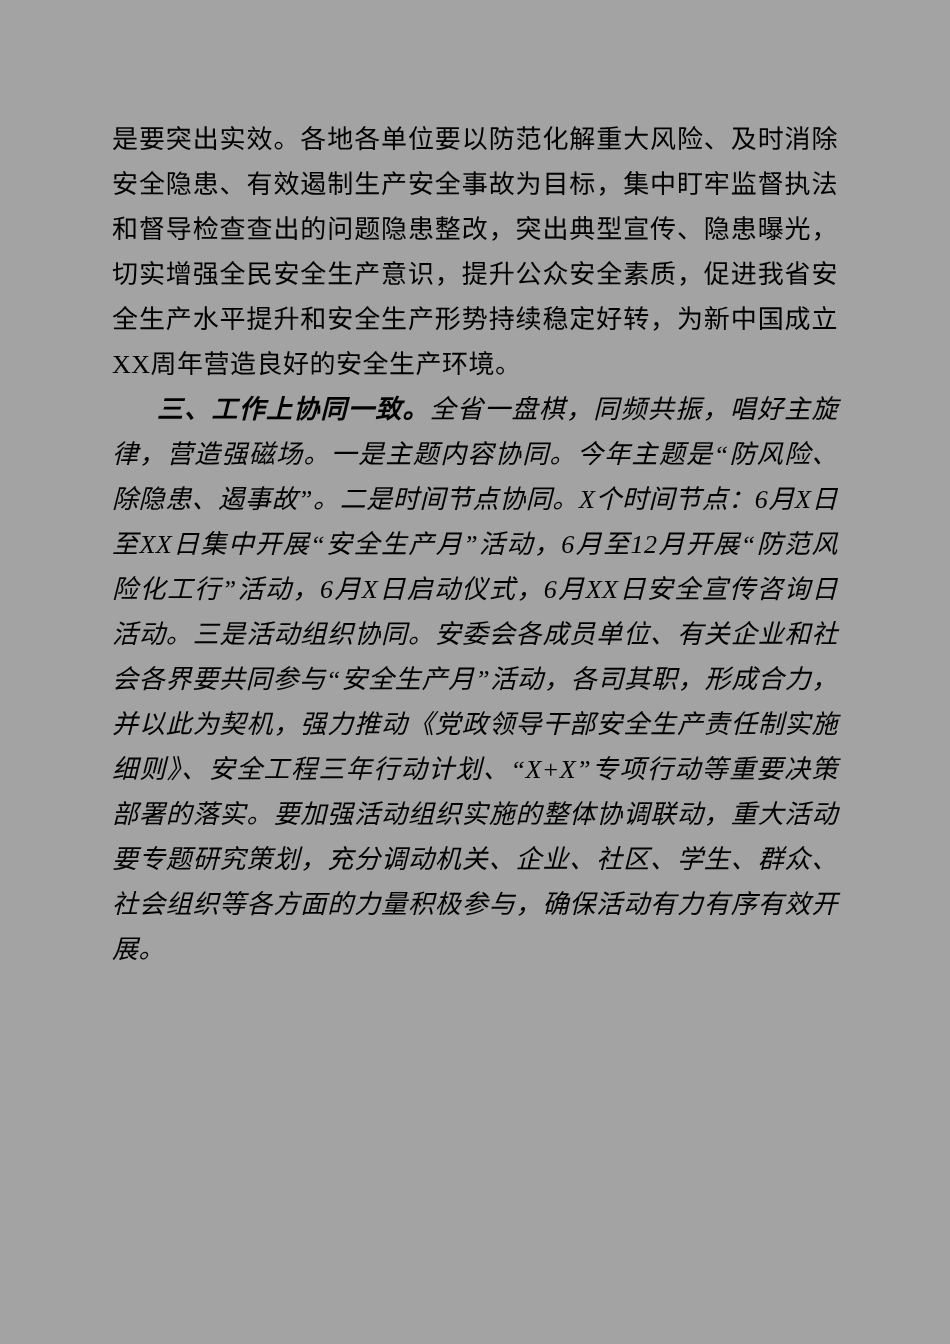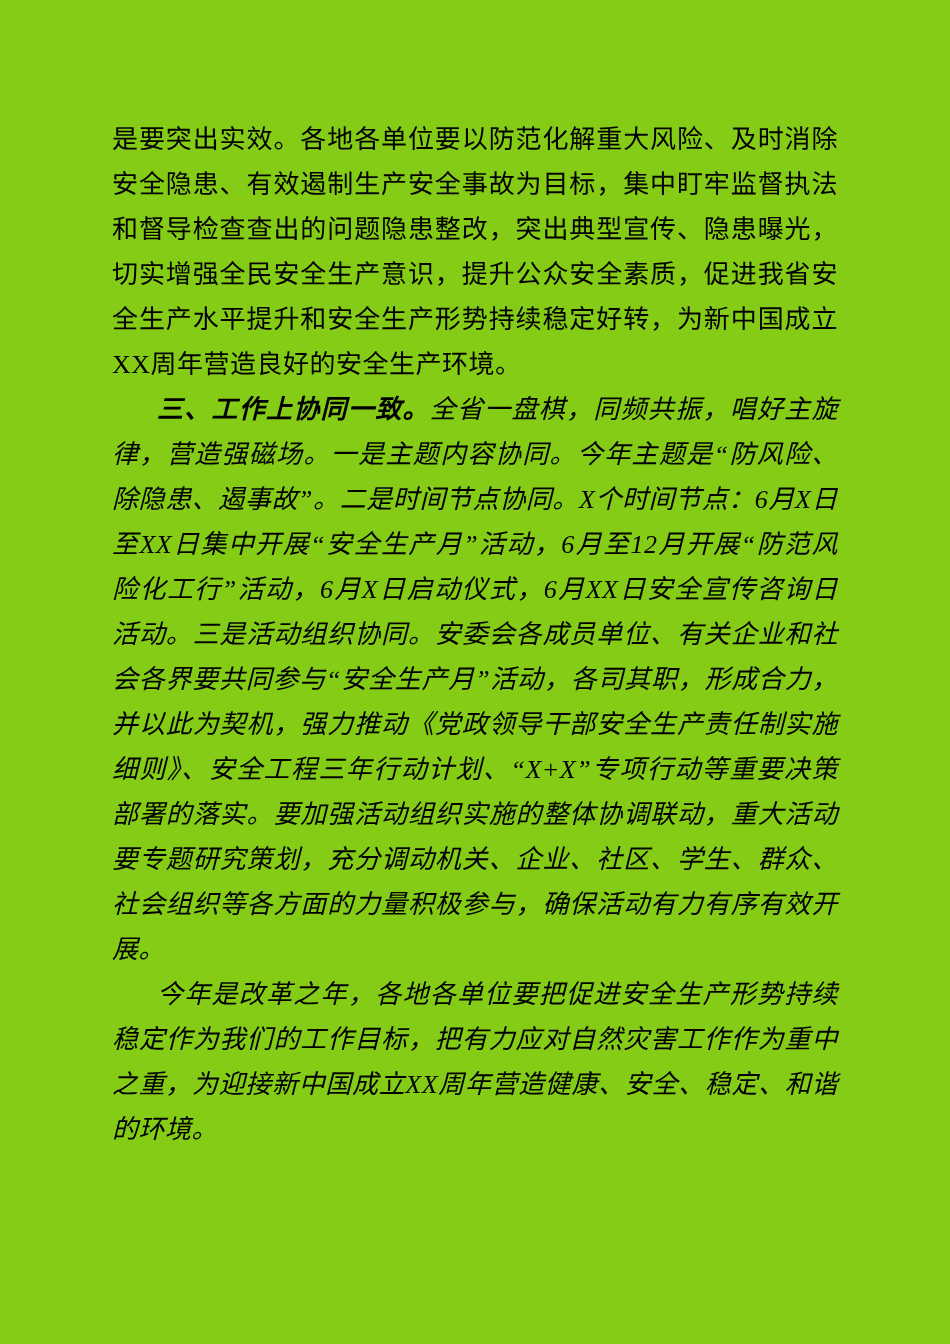--- a/index.html
+++ b/index.html
@@ -4,21 +4,21 @@
 <style>
   html, body {
     margin: 0;
     padding: 0;
     background: #ffffff;
   }
   .page {
     position: relative;
     width: 950px;
     height: 1344px;
-    background: #84cc16;
+    background: #a3a3a3;
     overflow: hidden;
   }
   .text-block {
     position: absolute;
     left: 112px;
     top: 117px;
     width: 726px;
     font-family: "Liberation Serif", "DejaVu Serif", serif;
     font-size: 26px;
     line-height: 45px;
@@ -42,16 +42,15 @@
 </head>
 <body>
 
 <div class="page">
   <div class="text-block">
 
     <p class="para-continuation">是要突出实效。各地各单位要以防范化解重大风险、及时消除安全隐患、有效遏制生产安全事故为目标，集中盯牢监督执法和督导检查查出的问题隐患整改，突出典型宣传、隐患曝光，切实增强全民安全生产意识，提升公众安全素质，促进我省安全生产水平提升和安全生产形势持续稳定好转，为新中国成立XX周年营造良好的安全生产环境。</p>
 
     <p class="para-indent"><span class="section-lead">三、工作上协同一致。</span><span>全省一盘棋，同频共振，唱好主旋律，营造强磁场。一是主题内容协同。今年主题是“防风险、除隐患、遏事故”。二是时间节点协同。X个时间节点：6月X日至XX日集中开展“安全生产月”活动，6月至12月开展“防范风险化工行”活动，6月X日启动仪式，6月XX日安全宣传咨询日活动。三是活动组织协同。安委会各成员单位、有关企业和社会各界要共同参与“安全生产月”活动，各司其职，形成合力，并以此为契机，强力推动《党政领导干部安全生产责任制实施细则》、安全工程三年行动计划、“X+X”专项行动等重要决策部署的落实。要加强活动组织实施的整体协调联动，重大活动要专题研究策划，充分调动机关、企业、社区、学生、群众、社会组织等各方面的力量积极参与，确保活动有力有序有效开展。</span></p>
 
-    <p class="para-indent">今年是改革之年，各地各单位要把促进安全生产形势持续稳定作为我们的工作目标，把有力应对自然灾害工作作为重中之重，为迎接新中国成立XX周年营造健康、安全、稳定、和谐的环境。</p>
 
   </div>
 </div>
 
 </body></html>

